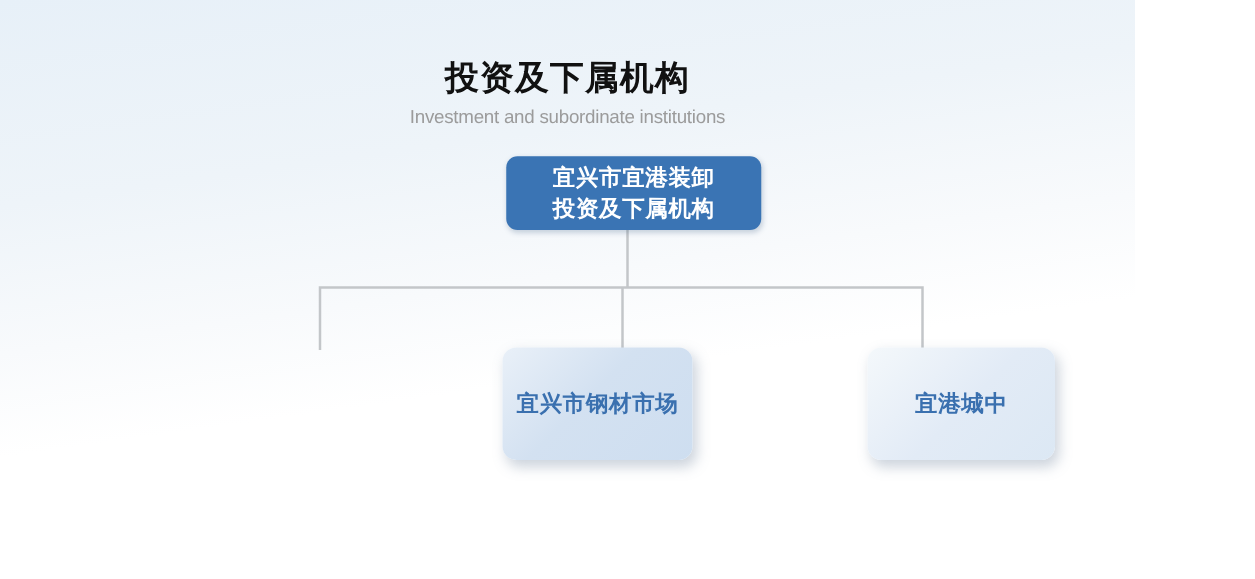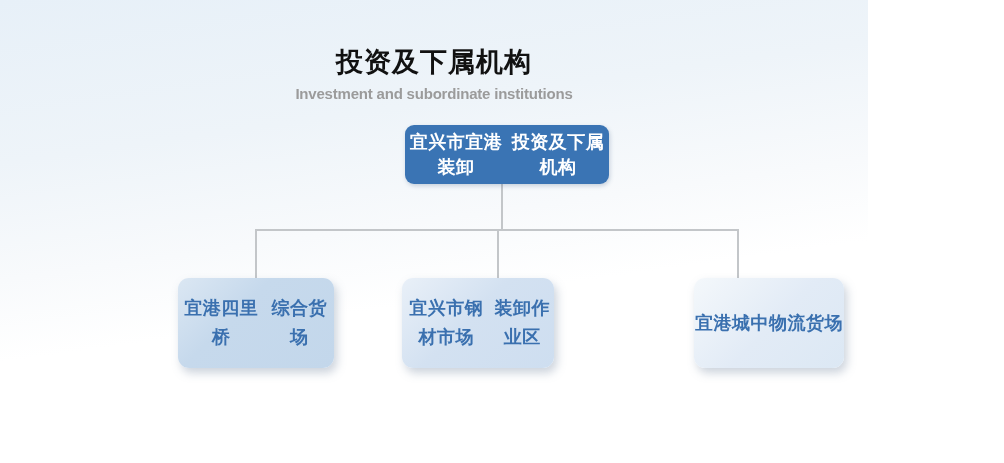--- a/index.html
+++ b/index.html
@@ -6,20 +6,21 @@
     margin: 0;
     padding: 0;
     font-family: "Liberation Sans", "DejaVu Sans", sans-serif;
   }
   .canvas {
     position: relative;
     width: 868px;
     height: 463px;
     overflow: hidden;
     background: linear-gradient(172deg, #e7f0f8 0%, #eef4f9 28%, #f8fafc 48%, #ffffff 62%, #ffffff 100%);
+    padding-left: 40px;
   }
   
   .chart-header {
     position: absolute;
     top: 0;
     left: 0;
     width: 100%;
     text-align: center;
   }
   .chart-title {
@@ -27,34 +28,34 @@
     font-size: 27px;
     font-weight: bold;
     color: #111111;
     letter-spacing: 1px;
   }
   .chart-subtitle {
     margin: 5px 0 0 0;
     font-size: 15px;
     color: #9b9b9b;
     letter-spacing: -0.2px;
-    font-weight: bold;
+    font-weight: normal;
   }
   
   .connectors {
     position: absolute;
     top: 0;
     left: 0;
     pointer-events: none;
   }
   
   .node {
     position: absolute;
     display: flex;
-    flex-direction: row;
+    flex-direction: column;
     align-items: center;
     justify-content: center;
     text-align: center;
     font-weight: bold;
     border-radius: 9px;
   }
   .node-root {
     left: 405px;
     top: 125px;
     width: 204px;
@@ -107,28 +108,22 @@
 
   <svg class="connectors" width="1004" height="463" viewBox="0 0 1004 463" aria-hidden="true">
     <path d="M502 184 L502 230 M256 230 L738 230 M256 229 L256 280 M498 229 L498 280 M738 229 L738 280" fill="none" stroke="#c3c6c9" stroke-width="2"></path>
   </svg>
 
   <div class="node node-root">
     <span class="node-line">宜兴市宜港装卸</span>
     <span class="node-line">投资及下属机构</span>
   </div>
 
-  <div class="node node-child node-child-1">
-    <span class="node-line">宜港四里桥</span>
-    <span class="node-line">综合货场</span>
-  </div>
 
   <div class="node node-child node-child-2">
     <span class="node-line">宜兴市钢材市场</span>
-    <span class="node-line">装卸作业区</span>
   </div>
 
   <div class="node node-child node-child-3">
     <span class="node-line">宜港城中</span>
-    <span class="node-line">物流货场</span>
   </div>
 
 </div>
 
 </body></html>

